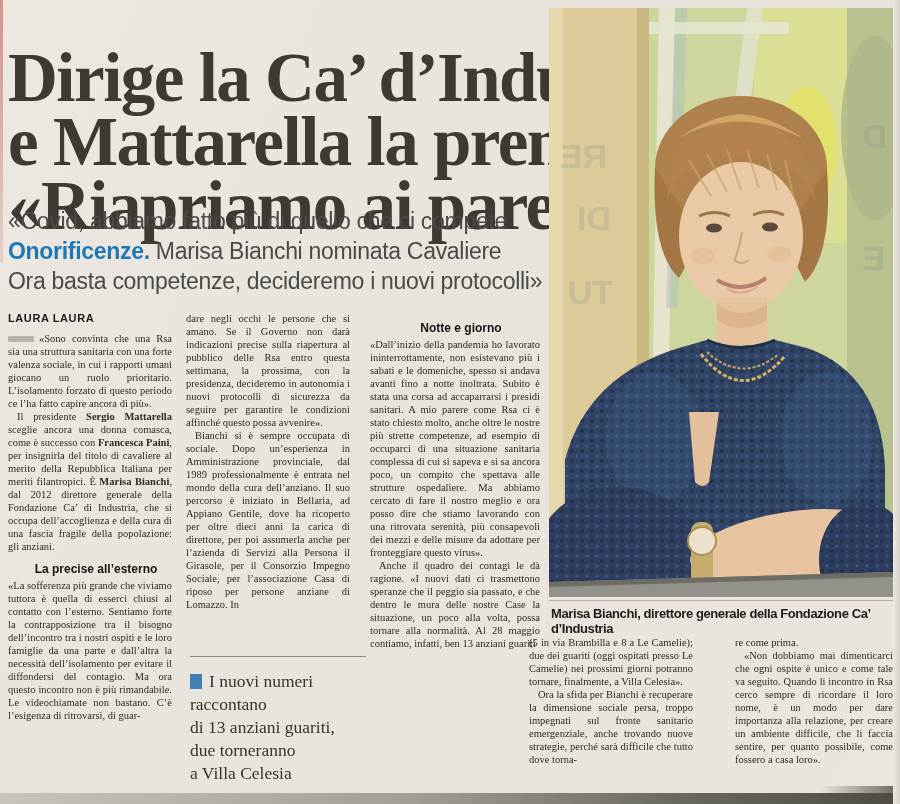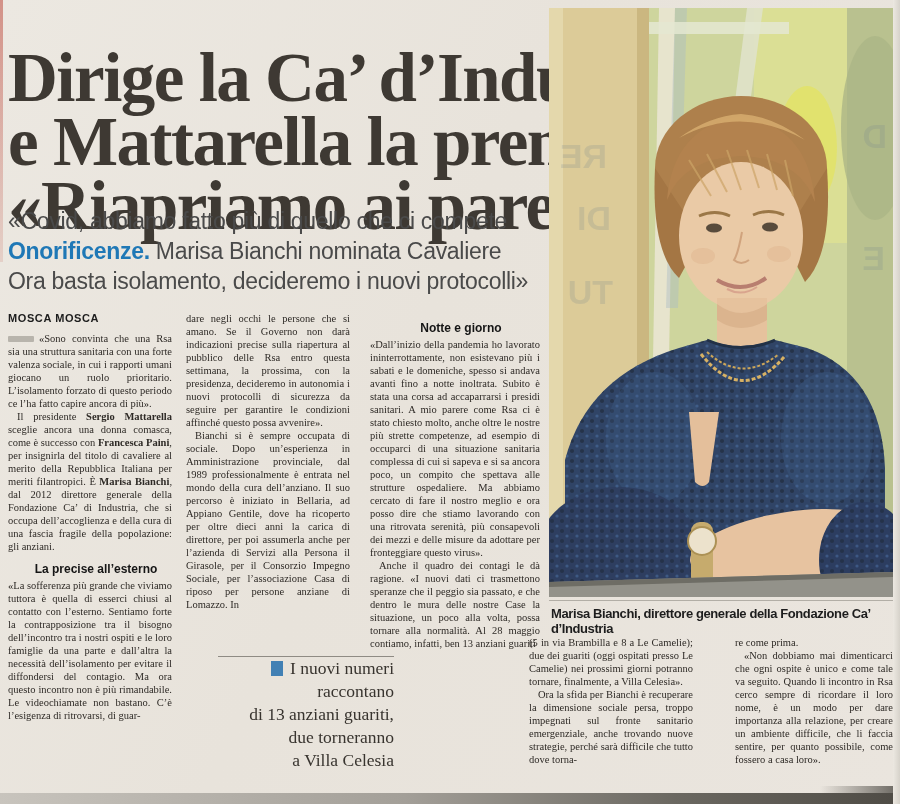--- a/index.html
+++ b/index.html
@@ -40,23 +40,23 @@
   .col2{left:186px;width:164px;}
   .col3{left:370px;width:170px;}
   .col4{left:529px;top:636px;width:164px;}
   .col5{left:735px;top:636px;width:158px;}
   .intro-dash{display:inline-block;width:26px;height:6px;background:#b8b4ac;
     margin-right:5px;border-radius:1px;}
   .col-subhead{font-family:"Liberation Sans",sans-serif;font-weight:bold;
     font-size:12px;line-height:14px;color:#151515;margin:9px 0 3px 12px;text-align:center;}
 
   .pullquote{position:absolute;left:190px;top:656px;width:176px;
-    border-top:1px solid #8f8b84;
+    border-top:1px solid #8f8b84;padding-top:13px;
     font-family:"Liberation Serif",serif;font-size:17.5px;line-height:23px;
-    color:#38342f;text-align:right;margin-left:28px;}
+    color:#38342f;text-align:left;}
   .pq-square{display:inline-block;width:12px;height:15px;background:#4180b4;
     margin-right:7px;vertical-align:-2px;}
   .pq-text{white-space:pre-line;}
 
   .photo{position:absolute;left:549px;top:8px;width:344px;height:589px;}
   .photo svg{display:block;width:344px;height:589px;}
   .caption-rule{position:absolute;left:549px;top:600px;width:344px;height:1px;background:#b2aea6;}
   .caption{position:absolute;left:551px;top:606px;width:342px;
     font-family:"Liberation Sans",sans-serif;font-weight:bold;font-size:13px;
     line-height:15px;letter-spacing:-0.4px;color:#1d1d1d;}
@@ -74,25 +74,25 @@
     <span>Dirige la Ca’ d’Industria</span>
     <span>e Mattarella la premia</span>
     <span>«Riapriamo ai parenti»</span>
   </h1>
 
   <div class="standfirst">
     <div>«Covid, abbiamo fatto più di quello che ci compete</div>
     <div>
       <span class="kicker">Onorificenze.</span><span class="sf-rest">Marisa Bianchi nominata Cavaliere</span>
     </div>
-    <div>Ora basta isolamento, decideremo i nuovi protocolli»</div>
+    <div>Ora basta competenze, decideremo i nuovi protocolli»</div>
   </div>
 
   <div class="col col1">
-    <div class="byline">MOSCA MOSCA</div>
+    <div class="byline">LAURA LAURA</div>
     <p><span class="intro-dash"></span><span>«Sono convinta che una Rsa sia una struttura sanitaria con una forte valenza sociale, in cui i rapporti umani giocano un ruolo prioritario. L’isolamento forzato di questo periodo ce l’ha fatto capire ancora di più».</span></p>
     <p class="indent"><span>Il presidente </span><b>Sergio Mattarella</b><span> sceglie ancora una donna comasca, come è successo con </span><b>Francesca Paini</b><span>, per insignirla del titolo di cavaliere al merito della Repubblica Italiana per meriti filantropici. È </span><b>Marisa Bianchi</b><span>, dal 2012 direttore generale della Fondazione Ca’ di Industria, che si occupa dell’accoglienza e della cura di una fascia fragile della popolazione: gli anziani.</span></p>
     <div class="col-subhead">La precise all’esterno</div>
     <p>«La sofferenza più grande che viviamo tuttora è quella di esserci chiusi al contatto con l’esterno. Sentiamo forte la contrapposizione tra il bisogno dell’incontro tra i nostri ospiti e le loro famiglie da una parte e dall’altra la necessità dell’isolamento per evitare il diffondersi del contagio. Ma ora questo incontro non è più rimandabile. Le videochiamate non bastano. C’è l’esigenza di ritrovarsi, di guar-</p>
   </div>
 
   <div class="col col2">
     <p>dare negli occhi le persone che si amano. Se il Governo non darà indicazioni precise sulla riapertura al pubblico delle Rsa entro questa settimana, la prossima, con la presidenza, decideremo in autonomia i nuovi protocolli di sicurezza da seguire per garantire le condizioni affinché questo possa avvenire».</p>
     <p class="indent">Bianchi si è sempre occupata di sociale. Dopo un’esperienza in Amministrazione provinciale, dal 1989 professionalmente è entrata nel mondo della cura dell’anziano. Il suo percorso è iniziato in Bellaria, ad Appiano Gentile, dove ha ricoperto per oltre dieci anni la carica di direttore, per poi assumerla anche per l’azienda di Servizi alla Persona il Girasole, per il Consorzio Impegno Sociale, per l’associazione Casa di riposo per persone anziane di Lomazzo. In</p>
   </div>

